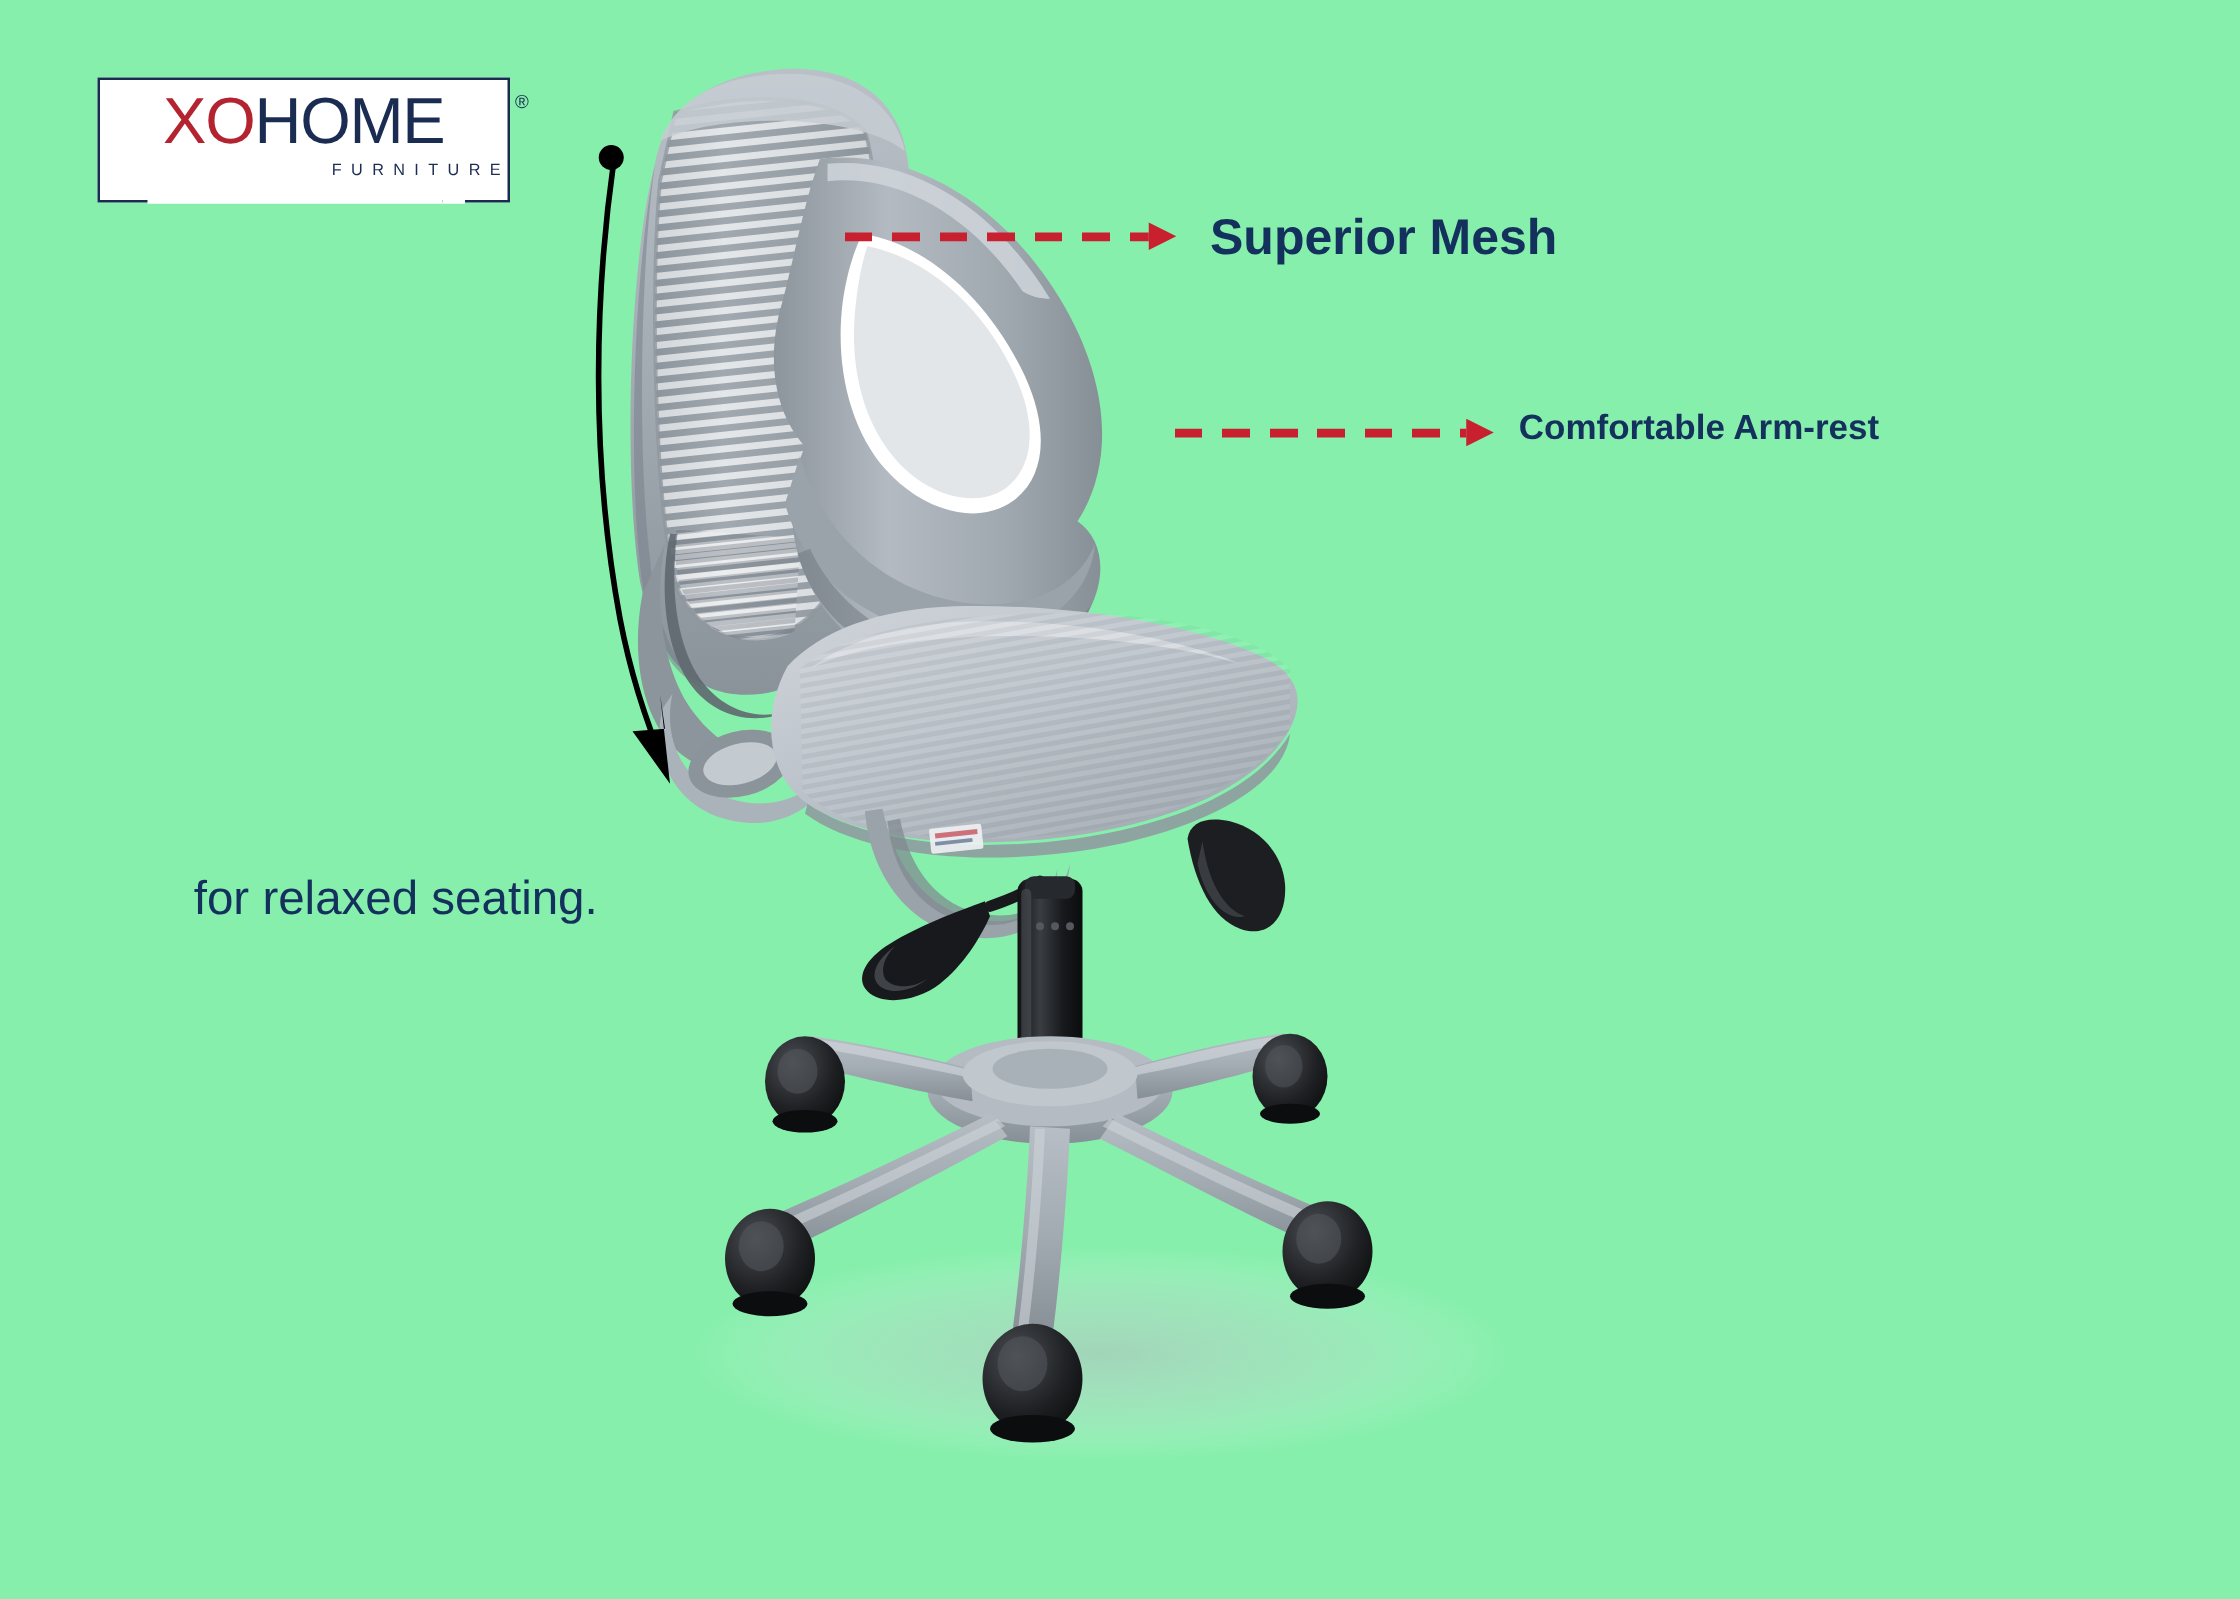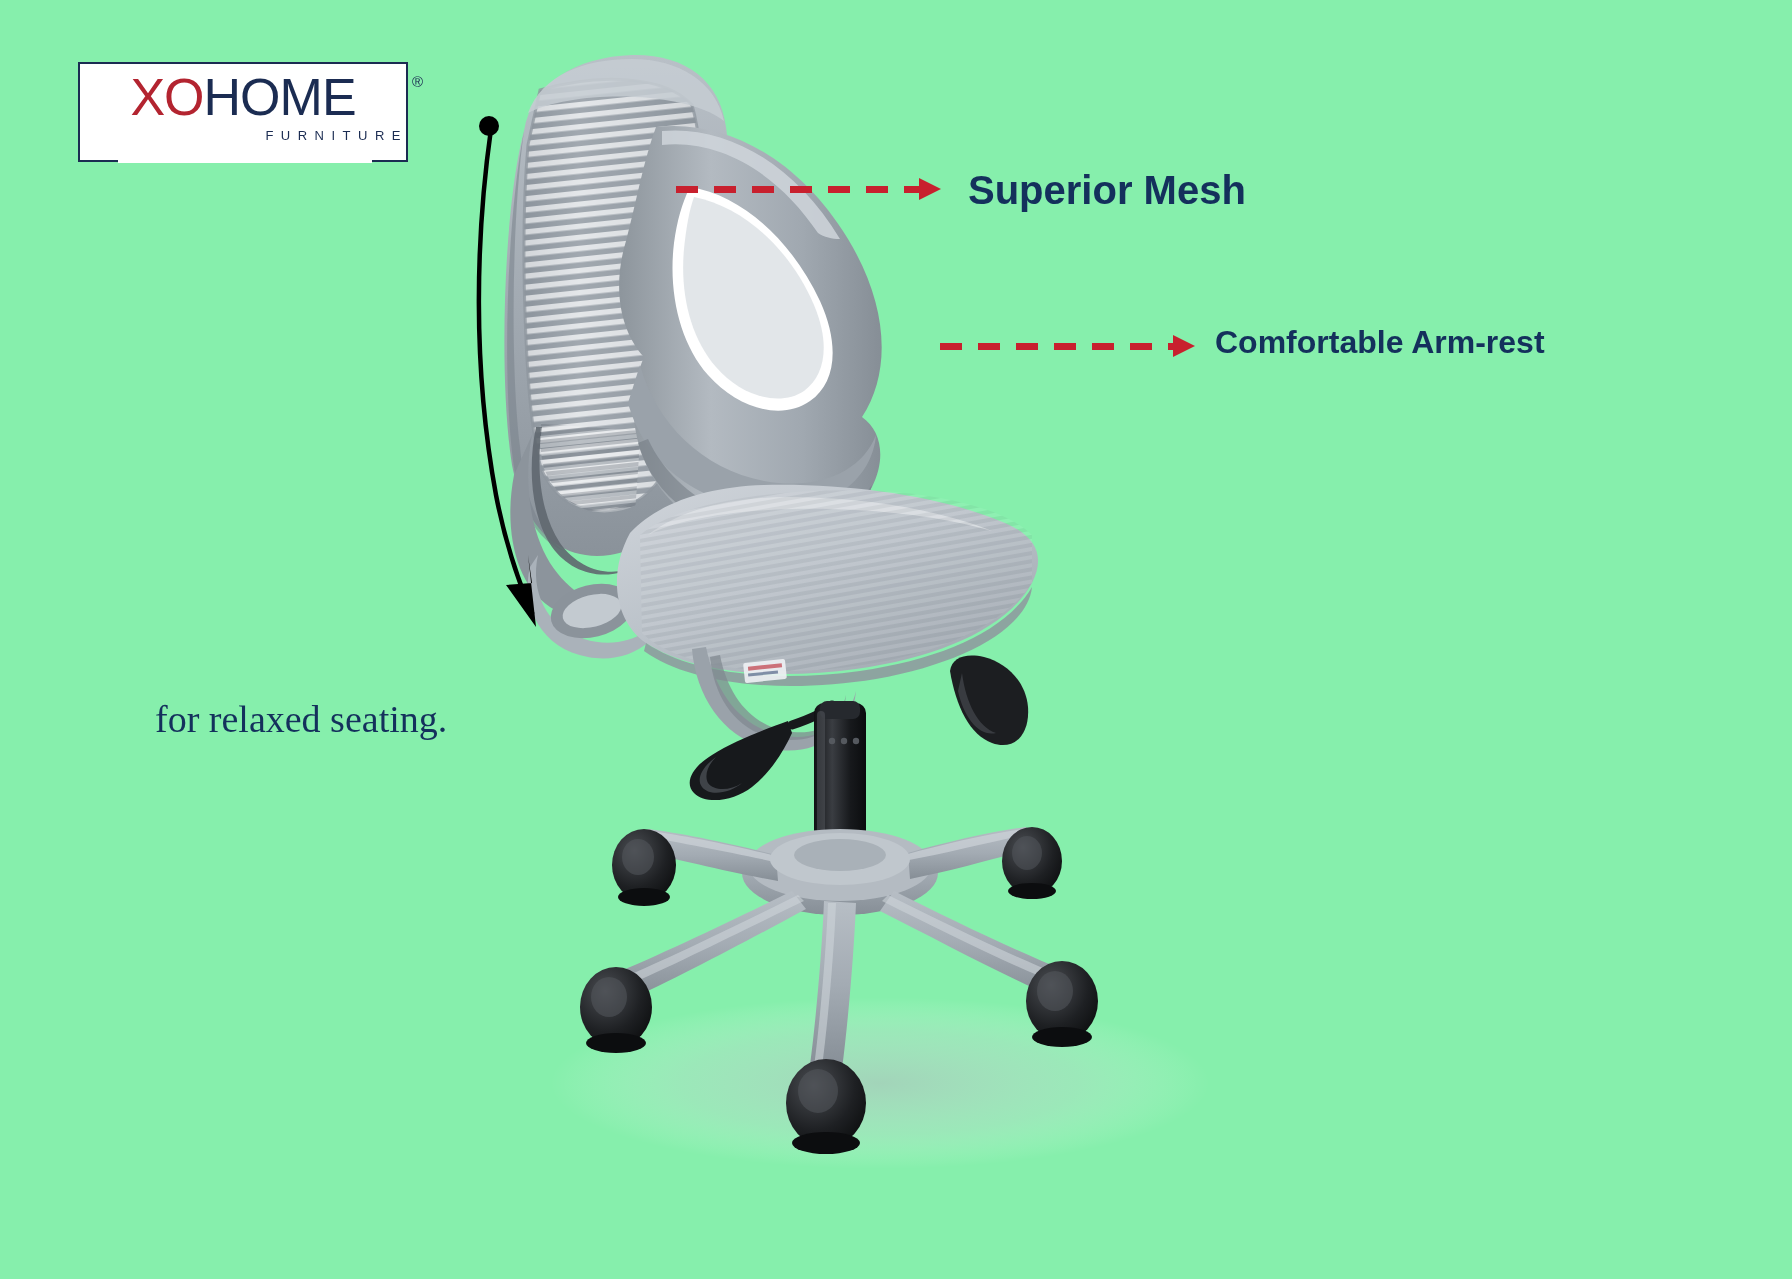--- a/index.html
+++ b/index.html
@@ -98,21 +98,21 @@
   }
   #label-premium-mesh {
     left: 968px;
     top: 168px;
     font-size: 40px;
     line-height: 44px;
   }
   #label-arm-rest {
     left: 1215px;
     top: 320px;
-    font-size: 32px;
+    font-size: 28px;
     line-height: 44px;
   }
 
   
   .leader {
     position: absolute;
     height: 7px;
   }
   .leader .dashes {
     position: absolute;
@@ -163,21 +163,20 @@
     line-height: 52px;
     font-weight: bold;
     white-space: nowrap;
   }
   #curvature-line2 {
     display: block;
     font-size: 38px;
     line-height: 54px;
     font-weight: normal;
     white-space: nowrap;
-    font-family: Liberation Serif, serif;
   }
 
   
   #chair {
     position: absolute;
     left: 480px;
     top: 35px;
     width: 760px;
     height: 1180px;
   }

